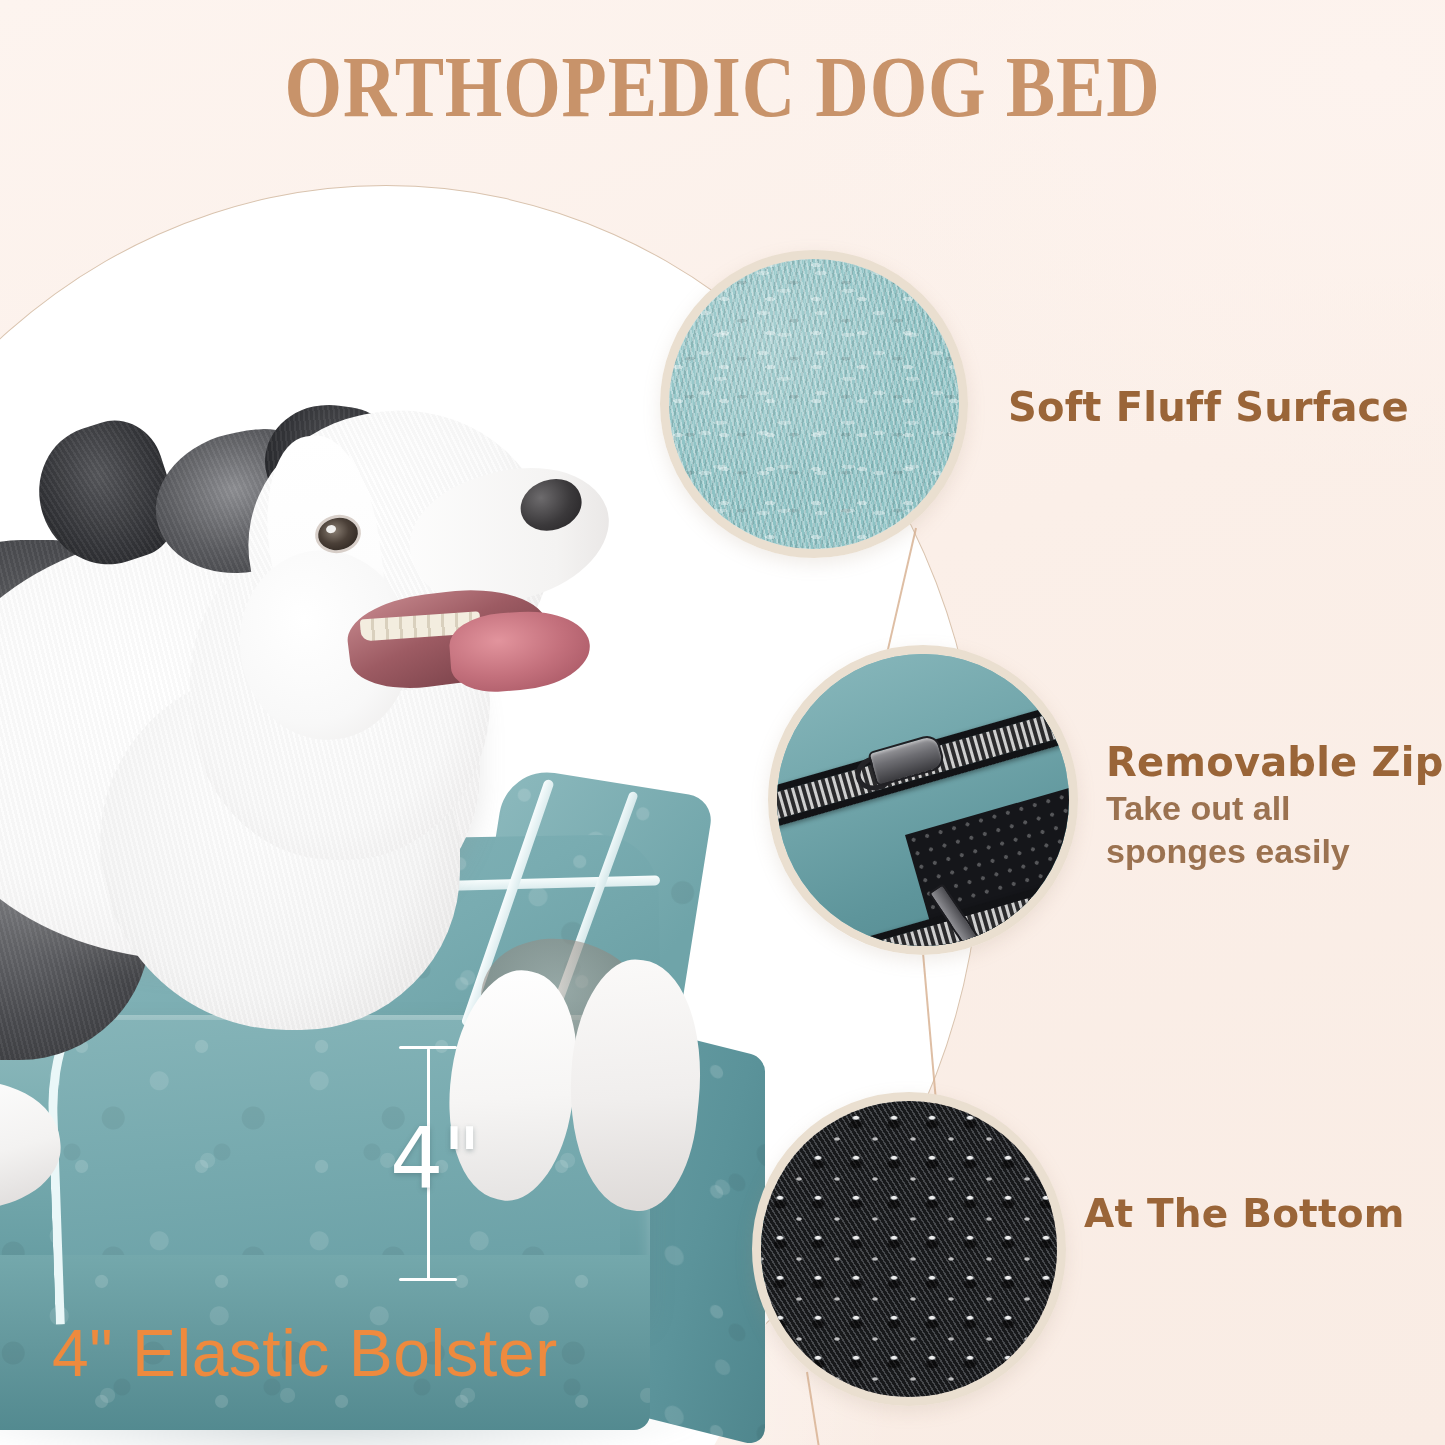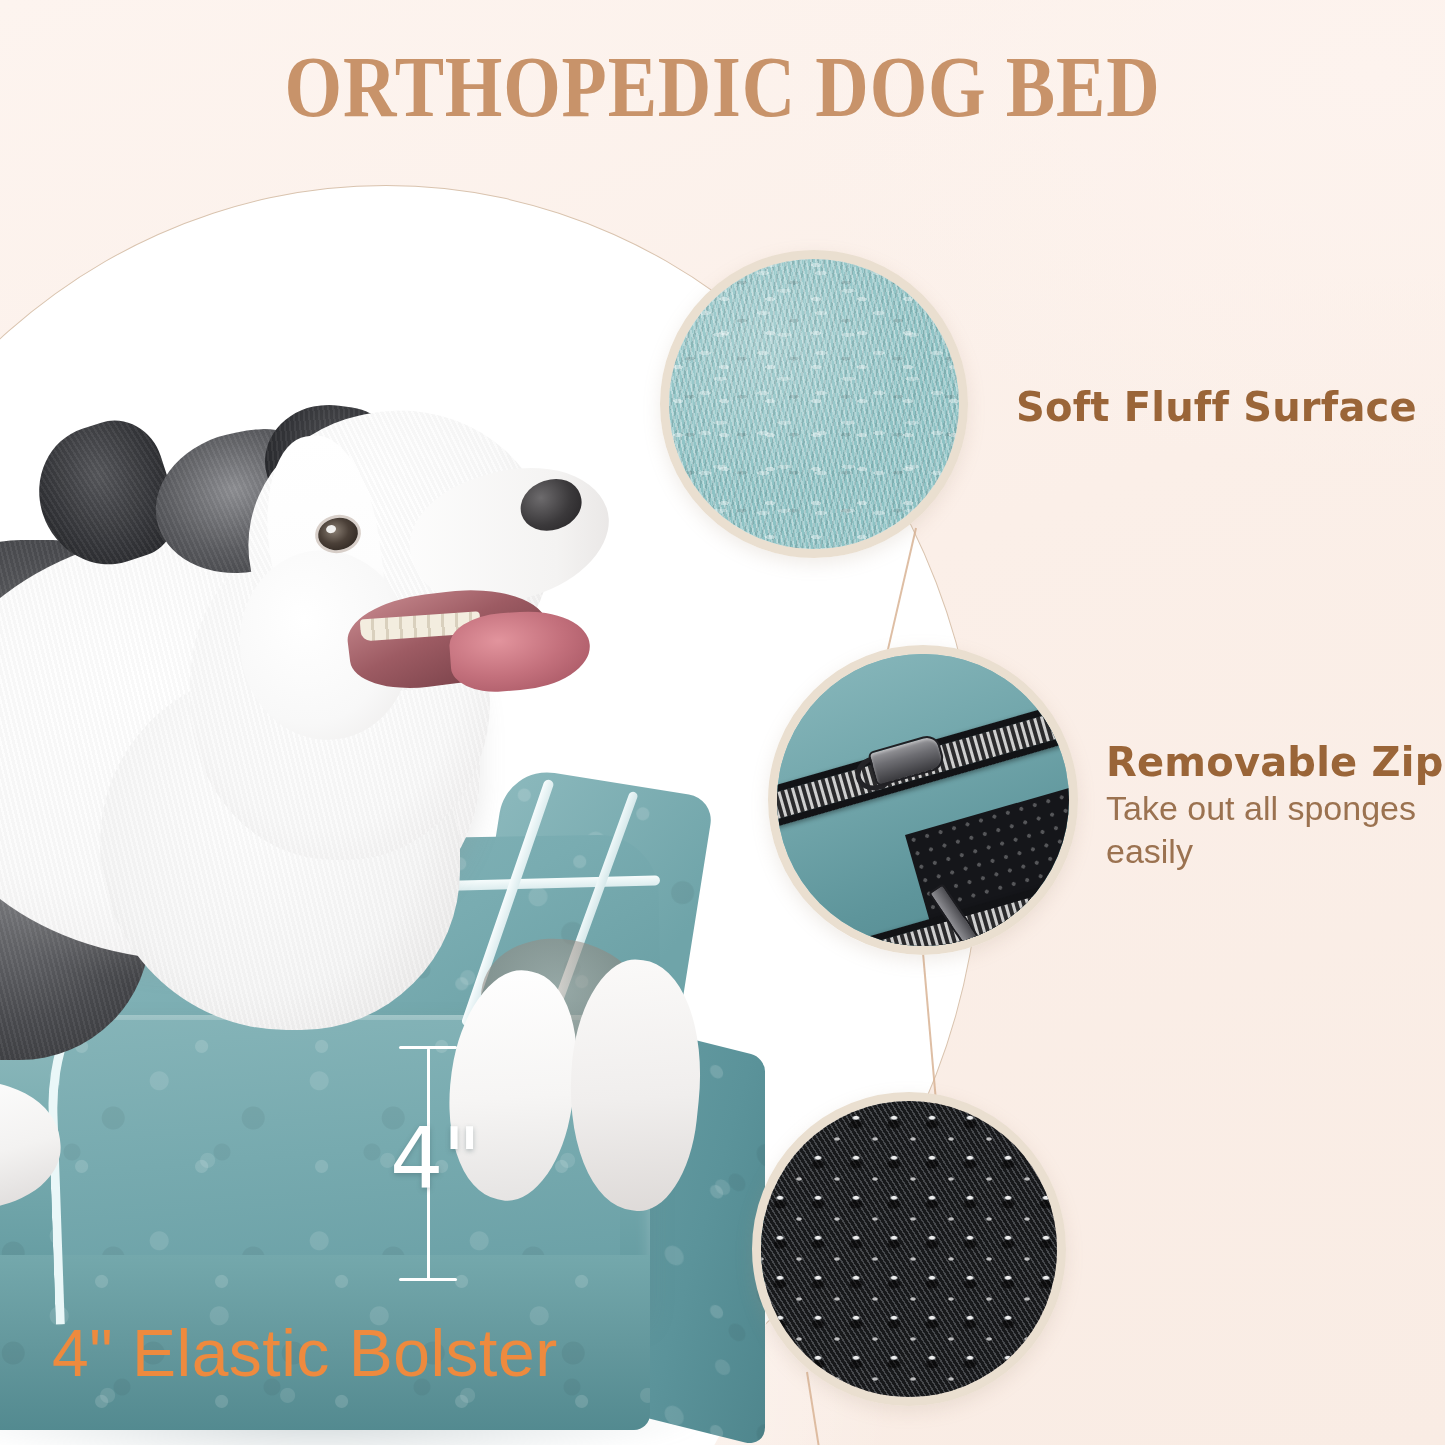--- a/index.html
+++ b/index.html
@@ -378,24 +378,24 @@
 
   
   .label{position:absolute;color:#9a6538;}
   .label .hd{
     font-family:"DejaVu Sans",sans-serif;
     font-weight:700;font-size:40px;line-height:1.22;color:#9a6538;
     letter-spacing:.2px;white-space:nowrap;
   }
   .label .sub{
     font-family:"Liberation Sans",sans-serif;
-    font-weight:400;font-size:34px;line-height:1.28;color:#9b7250;
+    font-weight:700;font-size:34px;line-height:1.28;color:#9b7250;
     max-width:330px;
   }
-  #lab-fluff{left:1008px;top:383px;margin-left:8px;}
+  #lab-fluff{left:1008px;top:383px;}
   #lab-zip{left:1106px;top:738px;}
   #lab-slip{left:1084px;top:1190px;}
   #lab-slip .hd{font-size:39px;}
 
   
   #caption{
     position:absolute;left:52px;top:1320px;
     font-family:"Liberation Sans",sans-serif;
     font-weight:300;font-size:66px;line-height:1;
     color:#ee8a3e;letter-spacing:.5px;white-space:nowrap;
@@ -524,17 +524,18 @@
   <div class="label" id="lab-fluff">
     <div class="hd">Soft Fluff Surface</div>
   </div>
 
   <div class="label" id="lab-zip">
     <div class="hd">Removable Zipper</div>
     <div class="sub">Take out all sponges easily</div>
   </div>
 
   <div class="label" id="lab-slip">
+    <div class="hd">At The Bottom</div>
   </div>
 
   <div id="caption">4" Elastic Bolster</div>
 
 </div>
 
 </body></html>

